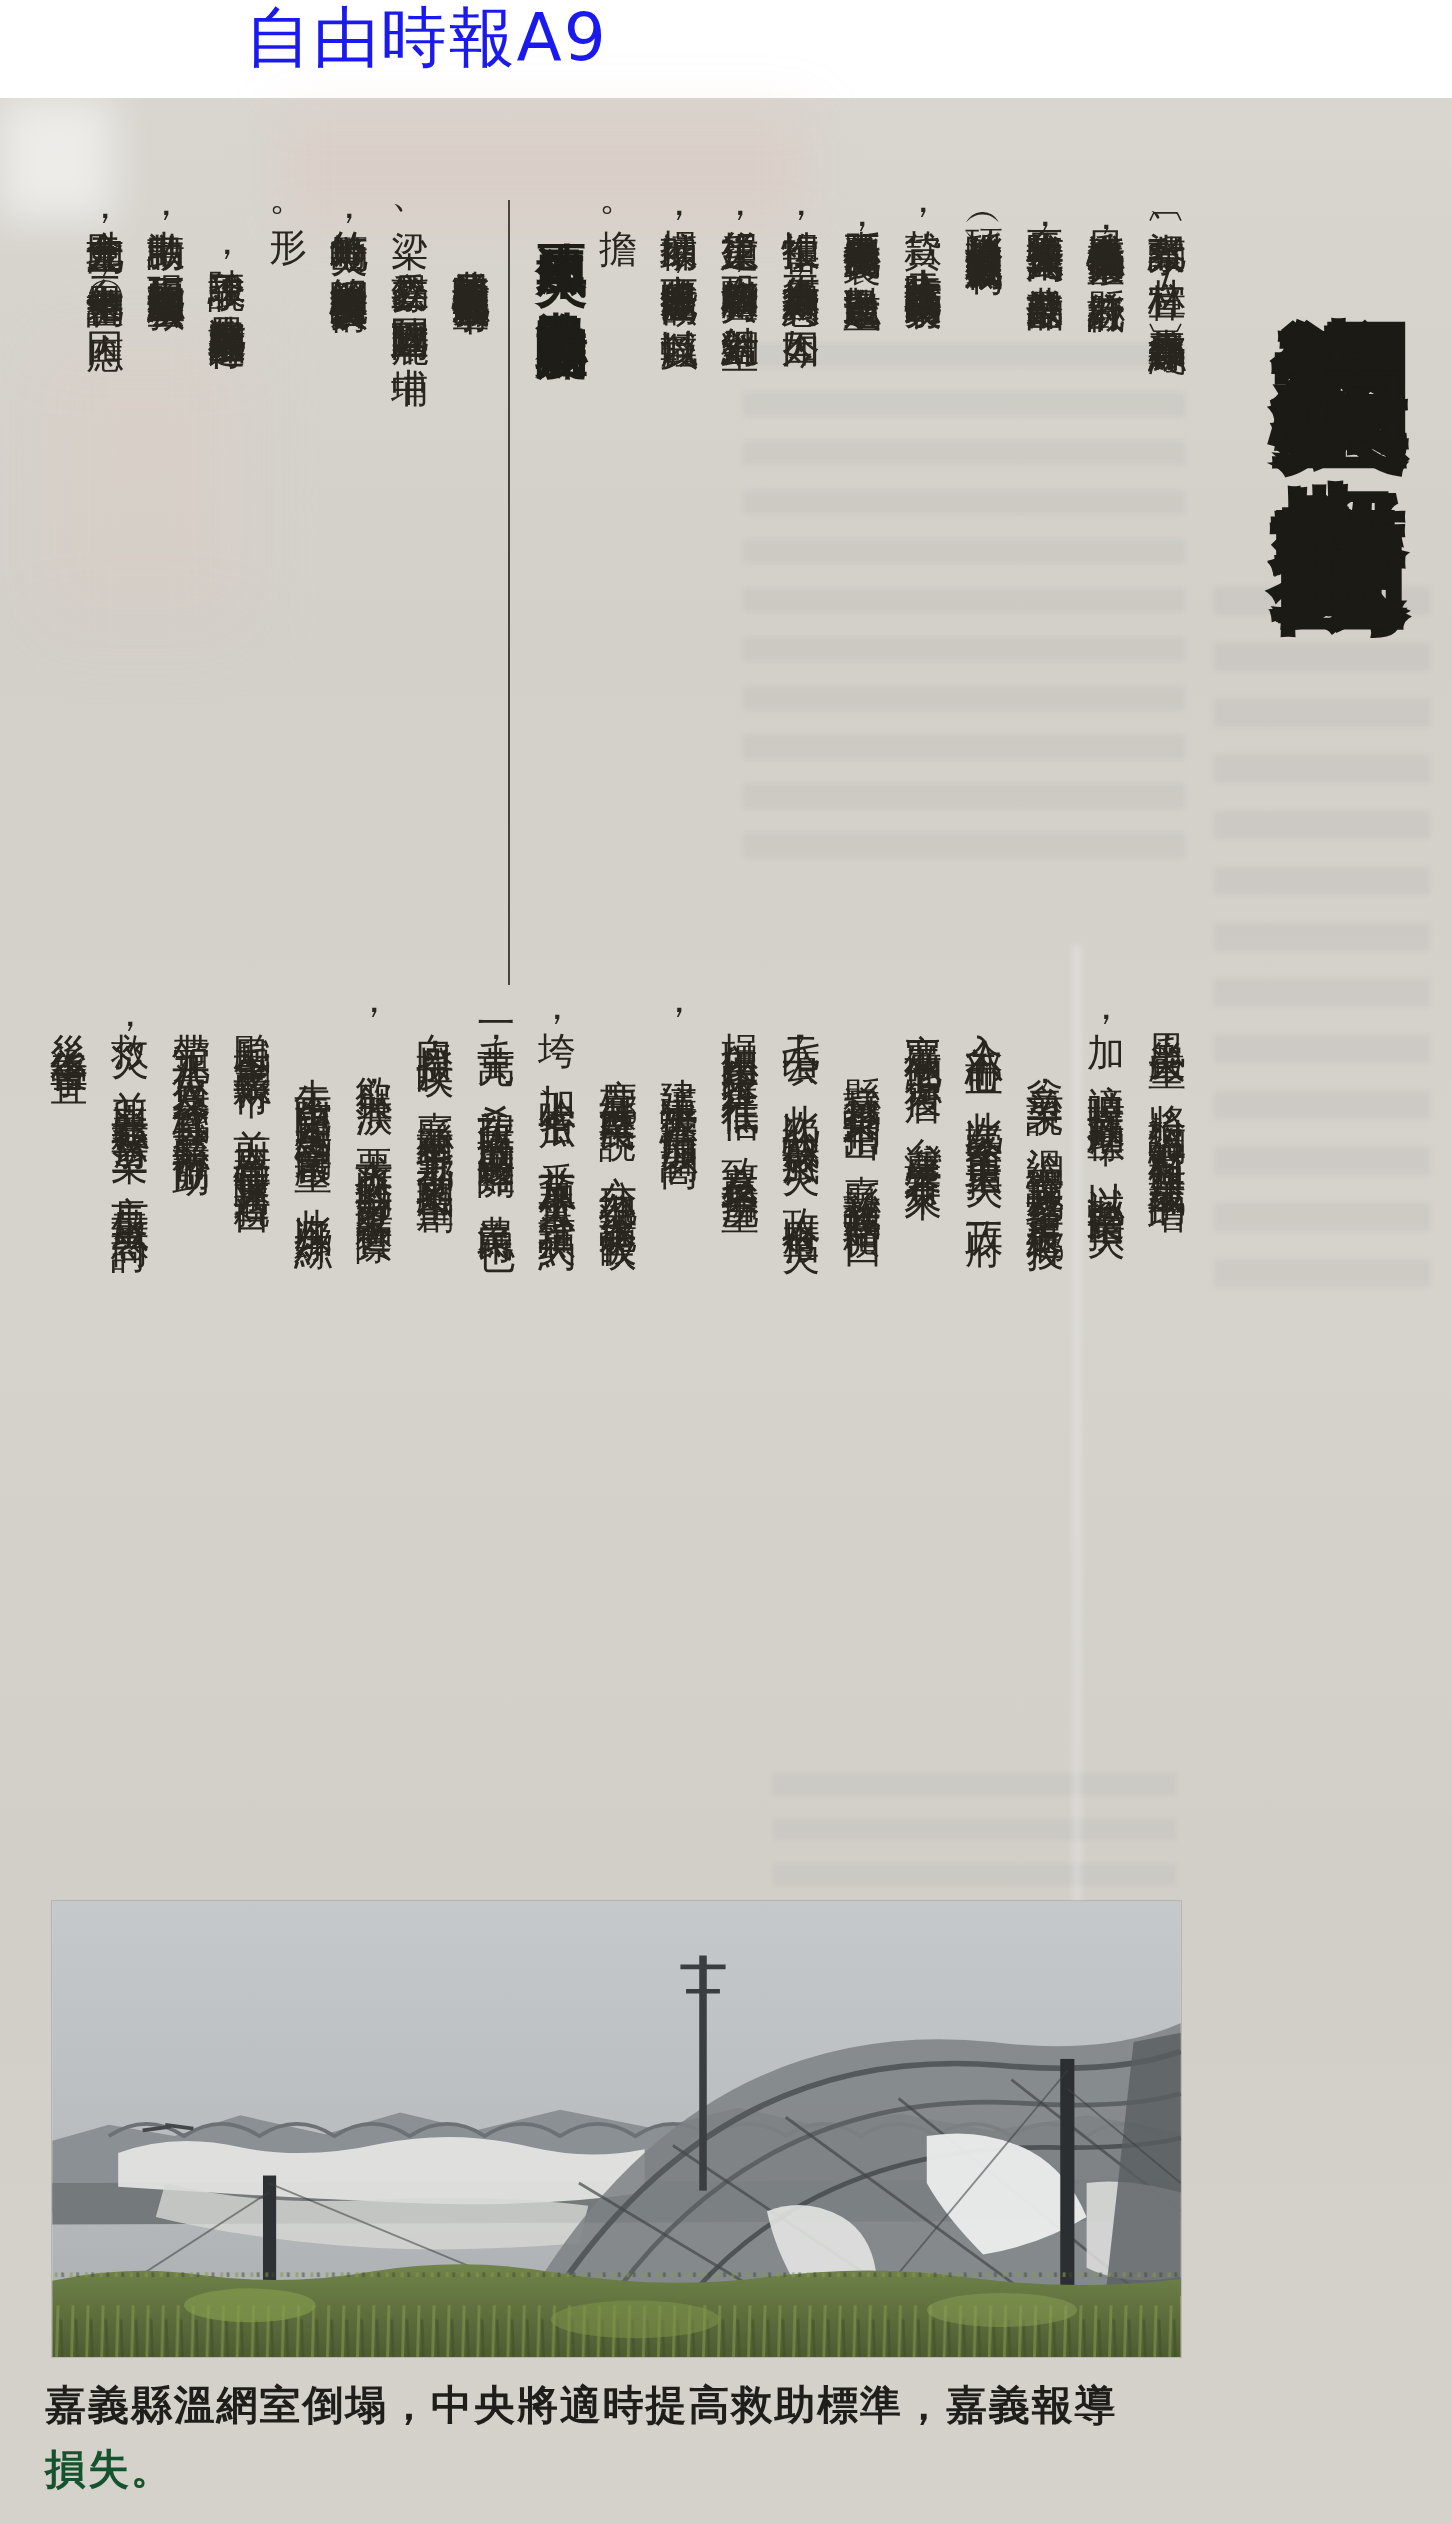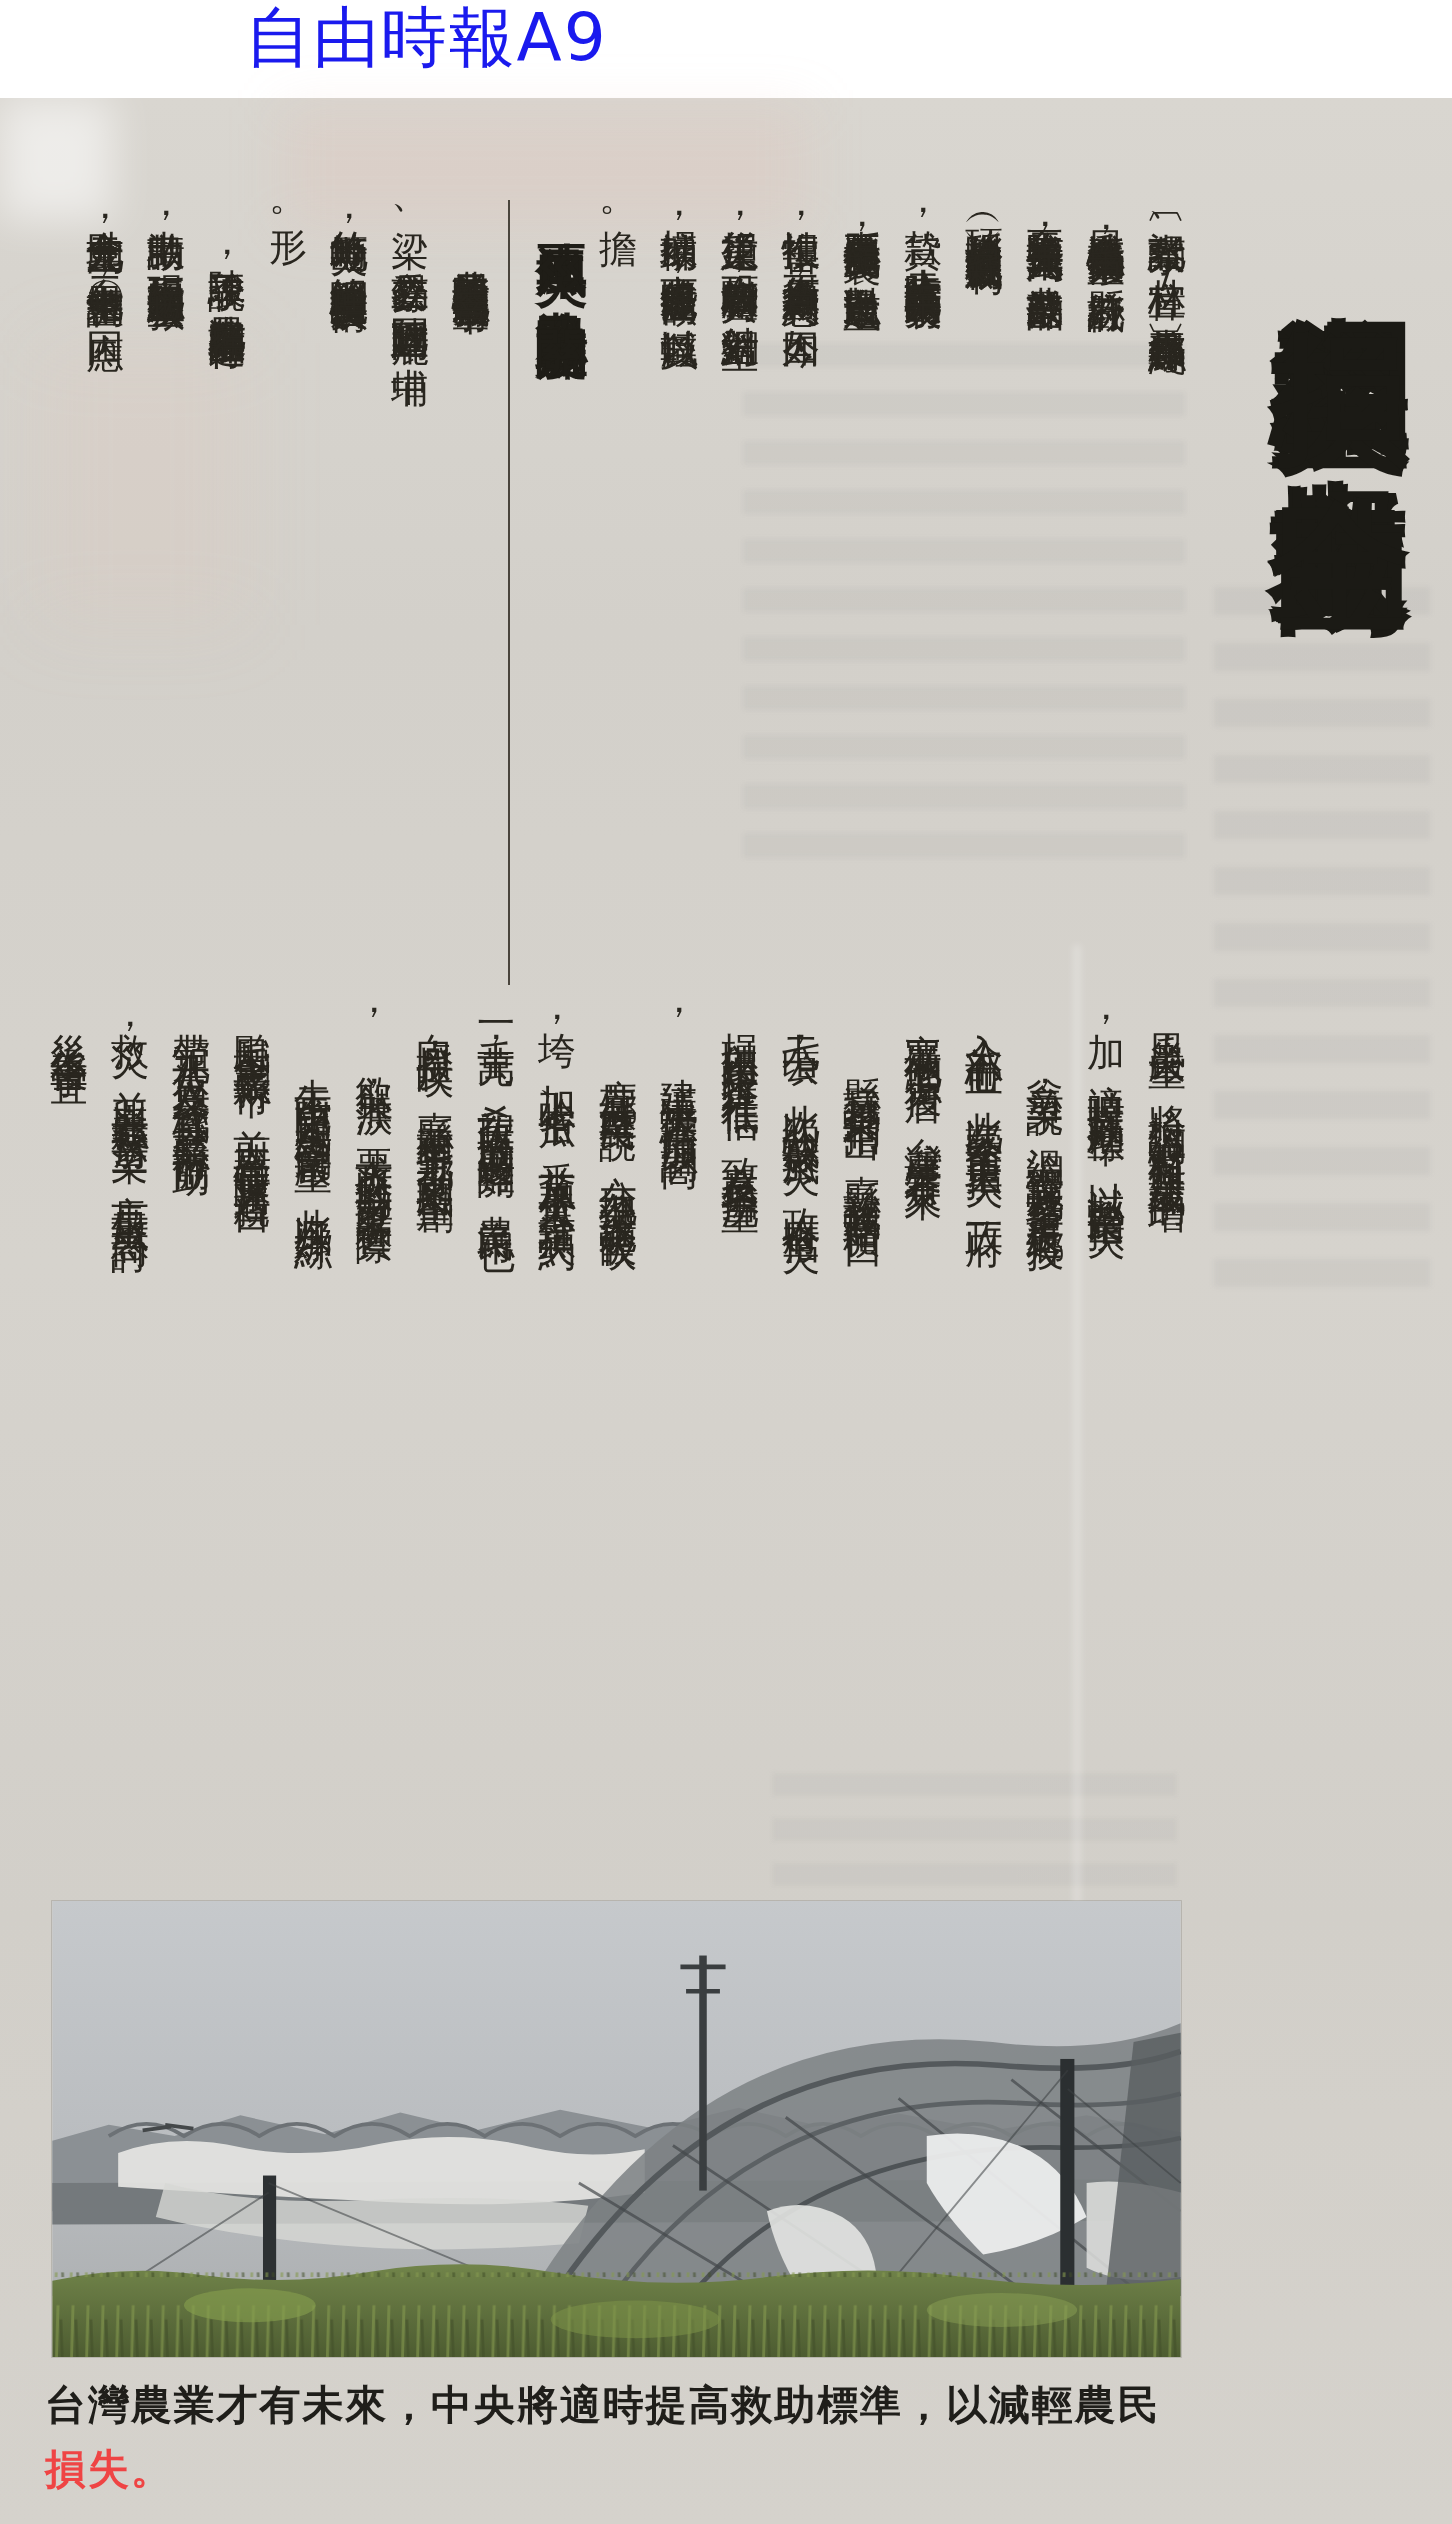--- a/index.html
+++ b/index.html
@@ -46,21 +46,21 @@
   .photo{position:absolute;left:52px;top:1901px;width:1129px;height:456px;overflow:hidden;
        box-shadow:0 0 0 0.9px rgba(90,90,85,.25);}
   .photo svg{display:block;}
 
   
   .caption{position:absolute;left:45px;top:2379px;width:1141px;
        font-family:"DejaVu Sans","Liberation Sans",sans-serif;font-weight:bold;
        font-size:41px;letter-spacing:1.9px;color:#1f1e1a;line-height:53px;}
   .caption-row2{position:absolute;left:45px;top:2443px;width:1141px;display:flex;
        justify-content:space-between;font-family:"DejaVu Sans","Liberation Sans",sans-serif;
-       font-weight:bold;font-size:41px;letter-spacing:1.9px;color:#ef4444;line-height:53px;}
+       font-weight:bold;font-size:41px;letter-spacing:1.9px;color:#14532d;line-height:53px;}
 </style>
 </head>
 <body>
 
 <div class="masthead">
   <div class="masthead-title">自由時報A9</div>
 </div>
 
 <div class="clipping">
   <div class="tint corner"></div>
@@ -164,17 +164,17 @@
     <path d="M230 300 L520 420 M230 310 L60 420 M1080 180 L880 420 M1080 200 L1200 300" stroke="#3c4042" stroke-width="2" opacity="0.55"></path>
 
     <path d="M0 404 q80 -18 160 -6 q90 12 180 -4 q100 -16 200 2 q110 18 220 4 q110 -14 210 0 q120 16 230 2 L1200 485 L0 485 Z" fill="url(#grass)"></path>
     <rect x="0" y="395" width="1200" height="90" fill="url(#blades)" opacity="0.75"></rect>
     <ellipse cx="210" cy="430" rx="70" ry="18" fill="#87a04f" opacity="0.6"></ellipse>
     <ellipse cx="620" cy="445" rx="90" ry="20" fill="#7d9349" opacity="0.55"></ellipse>
     <ellipse cx="1010" cy="435" rx="80" ry="18" fill="#8aa054" opacity="0.5"></ellipse>
   </svg>
 </div>
 
-<div class="caption">台灣農業才有未來，中央將適時提高救助標準，以減輕農民</div>
+<div class="caption">嘉義縣溫網室倒塌，中央將適時提高救助標準，嘉義報導</div>
 <div class="caption-row2">
   <span>損失。</span>
 </div>
 
 
 </body></html>

